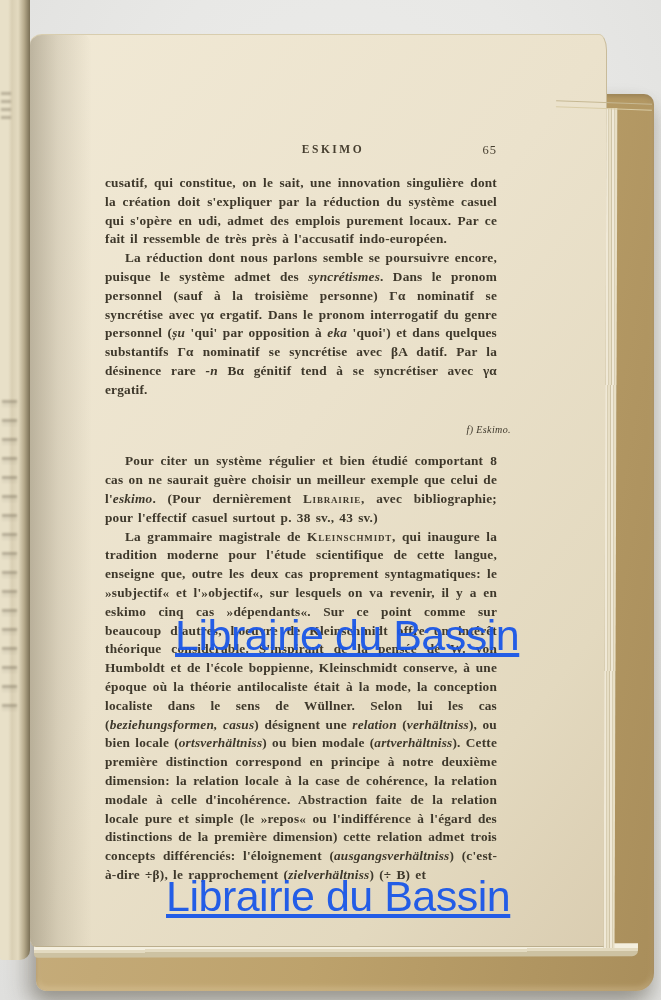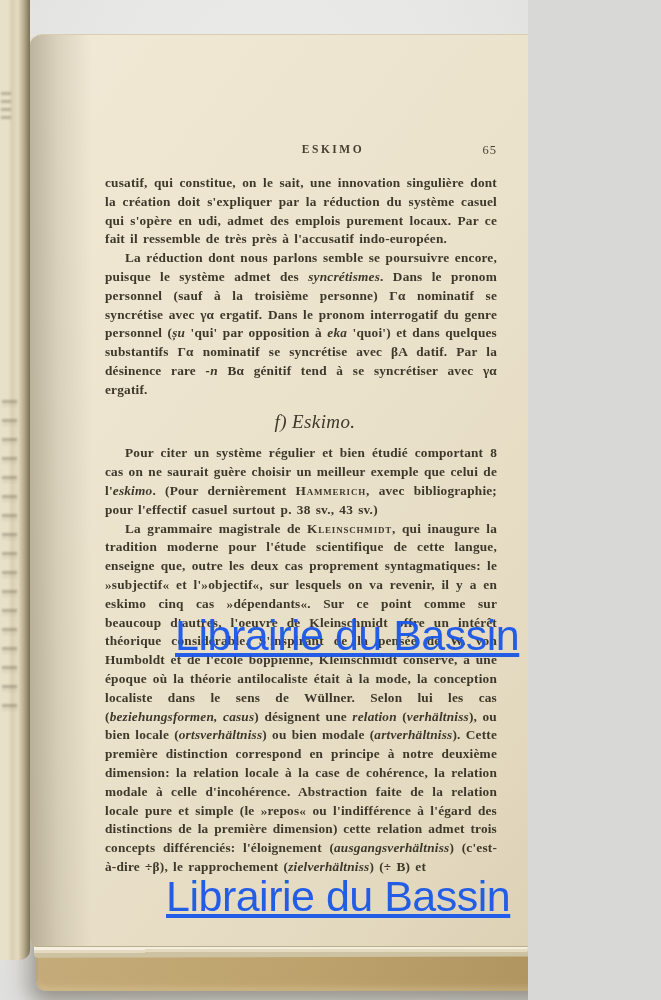--- a/index.html
+++ b/index.html
@@ -1,17 +1,17 @@
 <!DOCTYPE html>
 <html><head>
 <meta charset="utf-8">
 <style>
   html,body { margin:0; padding:0; background:#d8d8d6; }
   .photo {
-    position:relative; width:528px; height:1000px; overflow:hidden;
+    position:relative; width:661px; height:1000px; overflow:hidden;
     background: radial-gradient(ellipse at 52% 40%, #eeeeec 0%, #e8e8e6 55%, #dfdfdd 100%);
     font-family:"Liberation Serif", serif;
   }
 
   
   .cover {
     position:absolute; left:36px; top:94px; width:618px; height:897px;
     background: linear-gradient(100deg, #c9b080 0%, #bda26c 55%, #a98e5b 100%);
     border-radius: 6px 10px 18px 10px;
     box-shadow: -12px 10px 20px rgba(70,65,50,.25), 0 12px 18px rgba(70,65,50,.30),
@@ -79,22 +79,22 @@
   .head-title {
     position:absolute; left:50%; transform:translateX(-50%) translateX(32px);
     letter-spacing:2.5px; font-size:11.5px; font-weight:bold; color:#473f30;
   }
   .page-number { position:absolute; right:0; top:1px; font-size:12.5px; letter-spacing:1px; color:#473f30; }
   .text-block p { margin:0; word-spacing:1.6px; letter-spacing:.2px;font-weight:bold; }
   .text-block p.indent { text-indent:20px; }
   .it { font-style:italic; }
   .sc { font-variant:small-caps; letter-spacing:.8px; }
   .section-heading {
-    font-style:italic; text-align:center; font-size:19px;
-    margin:13px 0 13px; transform:translateX(14px); letter-spacing:.4px;
+    font-style:italic; text-align:right; font-size:10px;
+    margin:21px 0 13px; transform:translateX(14px); letter-spacing:.4px;
   }
 
   
   .wm {
     position:absolute; font-family:"Liberation Sans", sans-serif;
     font-size:43px; letter-spacing:-0.5px; white-space:nowrap; opacity:.96;text-decoration:underline;
   }
   .wm-middle { left:175px; top:611px; }
   .wm-bottom { left:166px; top:872px; }
 </style>
@@ -111,21 +111,21 @@
     <div class="gutter"></div>
     <div class="text-block">
       <div class="running-head">
         <span class="head-title">ESKIMO</span>
         <span class="page-number">65</span>
       </div>
 
     <p class="para"><span>cusatif, qui constitue, on le sait, une innovation singulière dont la création doit s'expliquer par la réduction du système casuel qui s'opère en udi, admet des emplois purement locaux. Par ce fait il ressemble de très près à l'accusatif indo-européen.</span></p>
         <p class="para indent"><span>La réduction dont nous parlons semble se poursuivre encore, puisque le système admet des </span><span class="it">syncrétismes</span><span>. Dans le pronom personnel (sauf à la troisième personne) Γα nominatif se syncrétise avec γα ergatif. Dans le pronom interrogatif du genre personnel (</span><span class="it">șu</span><span> 'qui' par opposition à </span><span class="it">eka</span><span> 'quoi') et dans quelques substantifs Γα nominatif se syncrétise avec βA datif. Par la désinence rare </span><span class="it">-n</span><span> Bα génitif tend à se syncrétiser avec γα ergatif.</span></p>
         <div class="section-heading">f) Eskimo.</div>
-        <p class="para indent"><span>Pour citer un système régulier et bien étudié comportant 8 cas on ne saurait guère choisir un meilleur exemple que celui de l'</span><span class="it">eskimo</span><span>. (Pour dernièrement </span><span class="sc">Hammerich</span><span>, avec bibliographie; pour l'effectif casuel surtout p. 38 sv., 43 sv.)</span></p>
+        <p class="para indent"><span>Pour citer un système régulier et bien étudié comportant 8 cas on ne saurait guère choisir un meilleur exemple que celui de l'</span><span class="it">eskimo</span><span>. (Pour dernièrement </span><span class="sc">Librairie</span><span>, avec bibliographie; pour l'effectif casuel surtout p. 38 sv., 43 sv.)</span></p>
         <p class="para indent"><span>La grammaire magistrale de </span><span class="sc">Kleinschmidt</span><span>, qui inaugure la tradition moderne pour l'étude scientifique de cette langue, enseigne que, outre les deux cas proprement syntagmatiques: le »subjectif« et l'»objectif«, sur lesquels on va revenir, il y a en eskimo cinq cas »dépendants«. Sur ce point comme sur beaucoup d'autres, l'oeuvre de Kleinschmidt offre un intérêt théorique considérable. S'inspirant de la pensée de W. von Humboldt et de l'école boppienne, Kleinschmidt conserve, à une époque où la théorie antilocaliste était à la mode, la conception localiste dans le sens de Wüllner. Selon lui les cas (</span><span class="it">beziehungsformen, casus</span><span>) désignent une </span><span class="it">relation</span><span> (</span><span class="it">verhältniss</span><span>), ou bien locale (</span><span class="it">ortsverhältniss</span><span>) ou bien modale (</span><span class="it">artverhältniss</span><span>). Cette première distinction correspond en principe à notre deuxième dimension: la relation locale à la case de cohérence, la relation modale à celle d'incohérence. Abstraction faite de la relation locale pure et simple (le »repos« ou l'indifférence à l'égard des distinctions de la première dimension) cette relation admet trois concepts différenciés: l'éloignement (</span><span class="it">ausgangsverhältniss</span><span>) (c'est-à-dire ÷β), le rapprochement (</span><span class="it">zielverhältniss</span><span>) (÷ B) et</span></p>
       </div>
   </div>
 
   <div class="stack-right"></div>
   <div class="corner-lines"></div>
 
   <div class="wm wm-middle" style="color: rgb(28, 88, 232);">Librairie du Bassin</div>
   <div class="wm wm-bottom" style="color: rgb(28, 88, 232);">Librairie du Bassin</div>
 </div>

